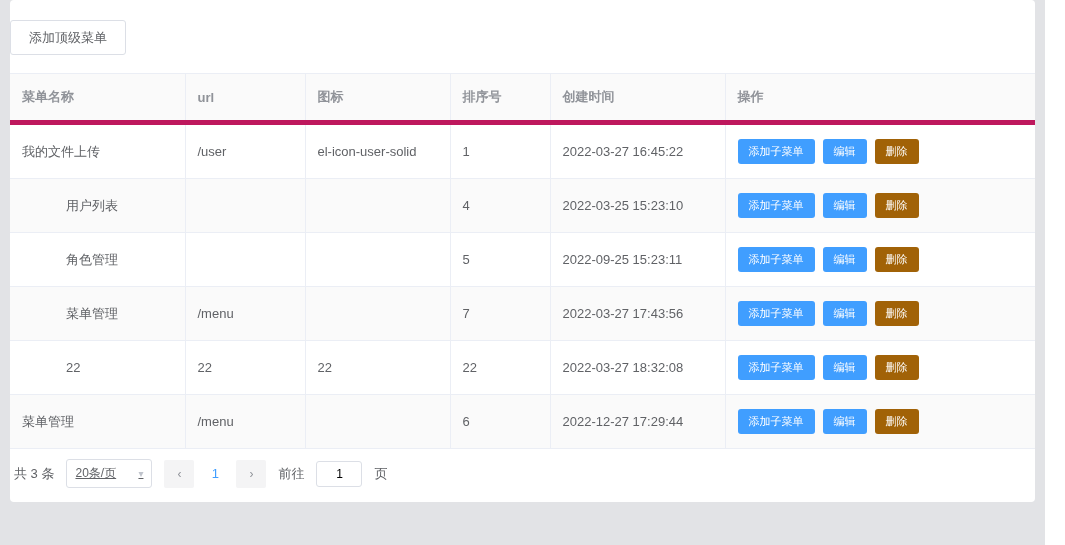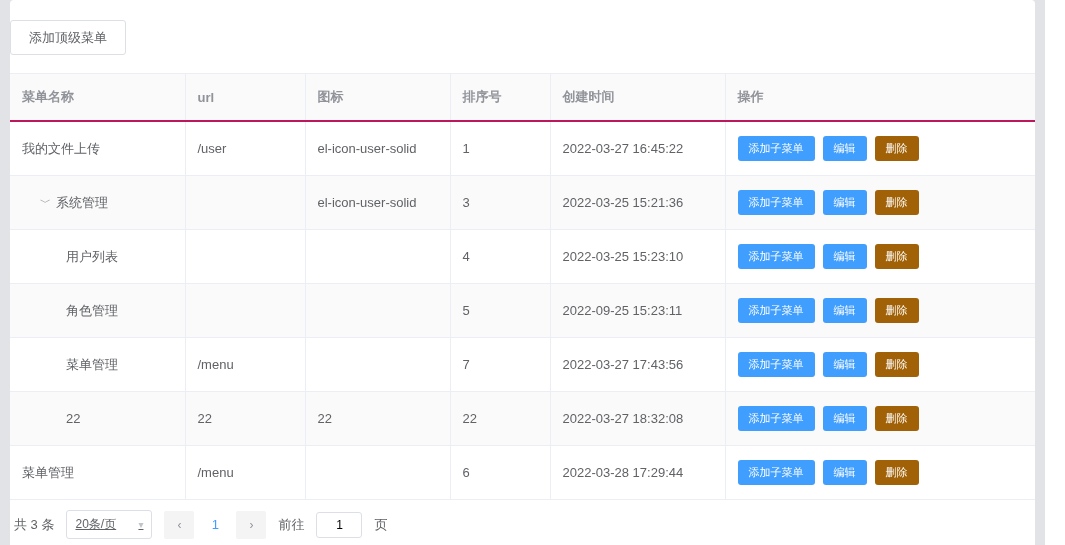--- a/index.html
+++ b/index.html
@@ -54,21 +54,21 @@
       width: 100%;
       border-collapse: collapse;
       table-layout: fixed;
     }
     th {
       background: #fafafa;
       text-align: left;
       font-weight: 600;
       color: #909399;
       padding: 14px 12px;
-      border-bottom: 2px solid #be185d;
+      border-bottom: 5px solid #be185d;
       border-top: 1px solid #ebeef5;
       font-size: 13px;
     }
     th + th, td + td {
       border-left: 1px solid #ebeef5;
     }
     td {
       padding: 14px 12px;
       border-bottom: 1px solid #ebeef5;
       color: #606266;
@@ -175,28 +175,20 @@
     <tbody id="tbody">
         <tr>
           <td><span class=""><span>我的文件上传</span></span></td>
           <td>/user</td>
           <td>el-icon-user-solid</td>
           <td>1</td>
           <td>2022-03-27 16:45:22</td>
           <td><button class="btn btn-mini btn-primary">添加子菜单</button><button class="btn btn-mini btn-primary">编辑</button><button class="btn btn-mini btn-danger">删除</button></td>
         </tr>
         <tr>
-          <td><span class="indent-1"><span class="chevron">﹀</span><span>系统管理</span></span></td>
-          <td></td>
-          <td>el-icon-user-solid</td>
-          <td>3</td>
-          <td>2022-03-25 15:21:36</td>
-          <td><button class="btn btn-mini btn-primary">添加子菜单</button><button class="btn btn-mini btn-primary">编辑</button><button class="btn btn-mini btn-danger">删除</button></td>
-        </tr>
-        <tr>
           <td><span class="indent-2"><span>用户列表</span></span></td>
           <td></td>
           <td></td>
           <td>4</td>
           <td>2022-03-25 15:23:10</td>
           <td><button class="btn btn-mini btn-primary">添加子菜单</button><button class="btn btn-mini btn-primary">编辑</button><button class="btn btn-mini btn-danger">删除</button></td>
         </tr>
         <tr>
           <td><span class="indent-2"><span>角色管理</span></span></td>
           <td></td>
@@ -219,21 +211,21 @@
           <td>22</td>
           <td>22</td>
           <td>2022-03-27 18:32:08</td>
           <td><button class="btn btn-mini btn-primary">添加子菜单</button><button class="btn btn-mini btn-primary">编辑</button><button class="btn btn-mini btn-danger">删除</button></td>
         </tr>
         <tr>
           <td><span class=""><span>菜单管理</span></span></td>
           <td>/menu</td>
           <td></td>
           <td>6</td>
-          <td>2022-03-28 17:29:44</td>
+          <td>2022-12-27 17:29:44</td>
           <td><button class="btn btn-mini btn-primary">添加子菜单</button><button class="btn btn-mini btn-primary">编辑</button><button class="btn btn-mini btn-danger">删除</button></td>
         </tr>
       </tbody>
   </table>
 
   <div class="pagination">
     <span>共 3 条</span>
     <span class="page-size">
       <span>20条/页</span>
       <span class="chev-down">▾</span>

